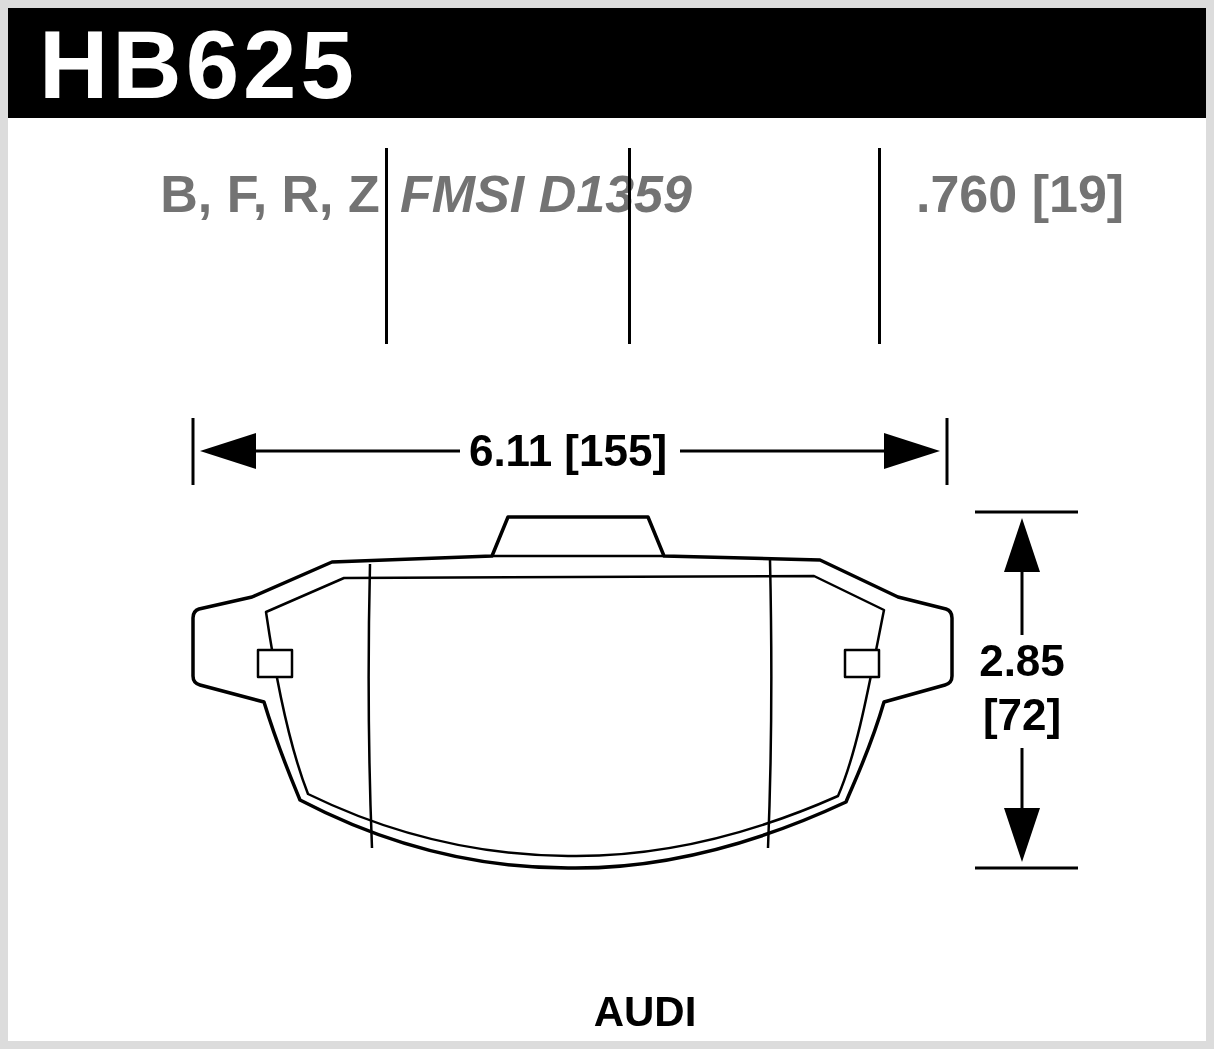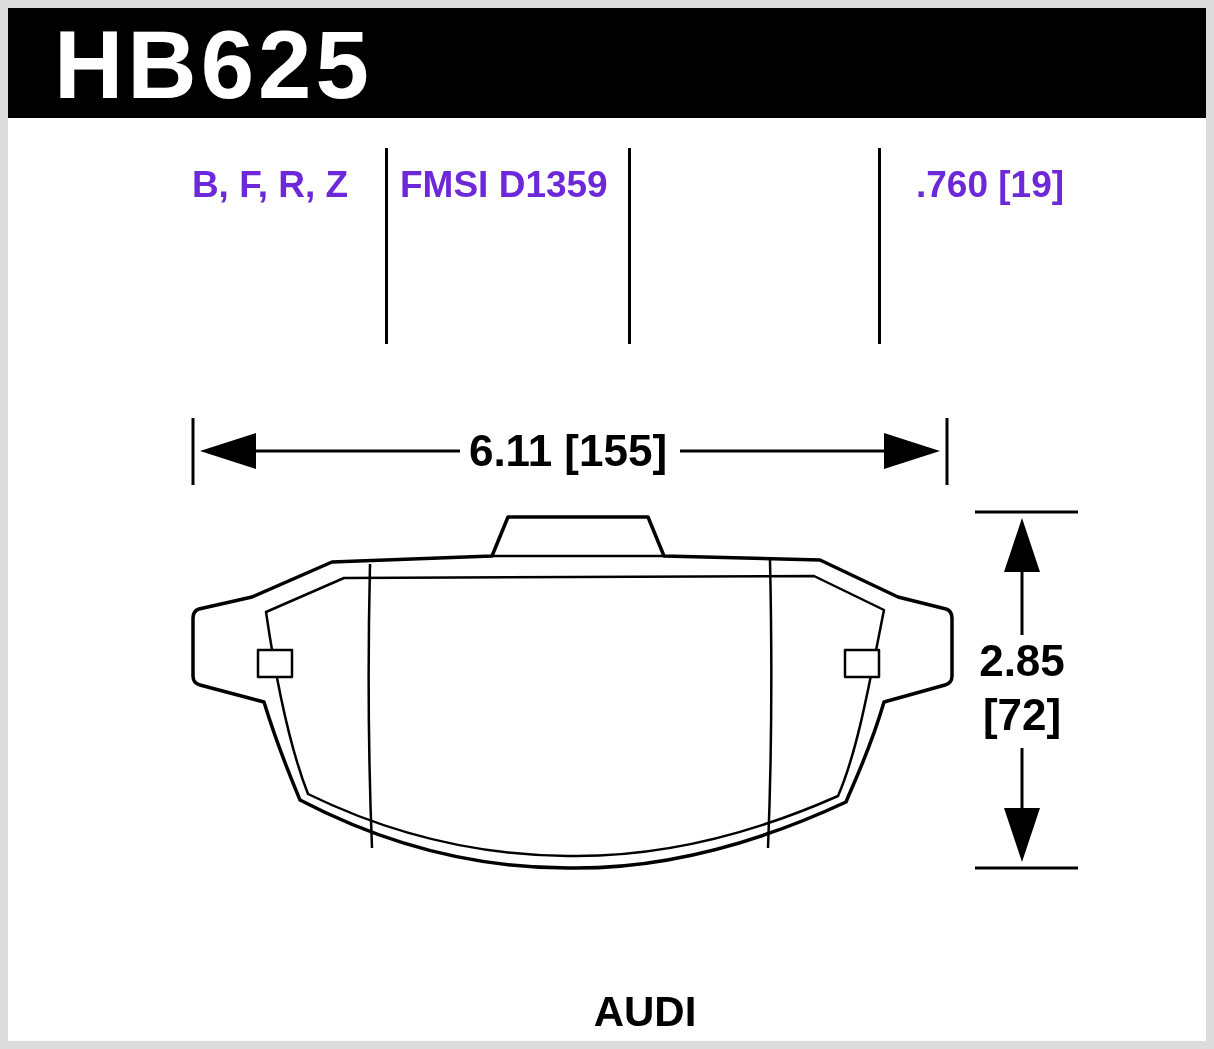--- a/index.html
+++ b/index.html
@@ -3,34 +3,34 @@
 <meta charset="utf-8">
 <style>
   html, body { margin: 0; padding: 0; background: #ffffff; }
   body { width: 1214px; height: 1049px; font-family: "Liberation Sans", sans-serif; }
   .page {
     position: relative; width: 1214px; height: 1049px; box-sizing: border-box;
     border: 8px solid #dcdcdc; background: #ffffff; overflow: hidden;
   }
   .header {
     height: 110px; background: #000000; display: flex; align-items: center;
-    padding-left: 46px;
+    padding-left: 31px;
   }
   .part-number {
     color: #ffffff; font-size: 96px; font-weight: bold; letter-spacing: 4px;
     line-height: 1; transform: translateY(2px);
   }
   .content { position: relative; width: 1198px; height: 923px; }
   .spec-row { position: absolute; left: 0; top: 0; width: 1198px; height: 232px; }
   .spec-text {
-    position: absolute; top: 46px; font-size: 37px; font-weight: bold; color: #6d28d9;
+    position: absolute; top: 46px; font-size: 52px; font-weight: bold; color: #737373;
     white-space: nowrap;
   }
   .compounds { left: 150px; width: 224px; text-align: center; }
-  .fmsi { left: 392px; }
+  .fmsi { left: 392px; font-style: italic; }
   .thickness { left: 908px; }
   .divider { position: absolute; top: 30px; width: 3px; height: 196px; background: #000; }
   .d1 { left: 377px; }
   .d2 { left: 620px; }
   .d3 { left: 870px; }
   svg.diagram { position: absolute; left: 0; top: 232px; }
   svg text { font-family: "Liberation Sans", sans-serif; font-weight: bold; fill: #000; }
 </style>
 </head>
 <body>

